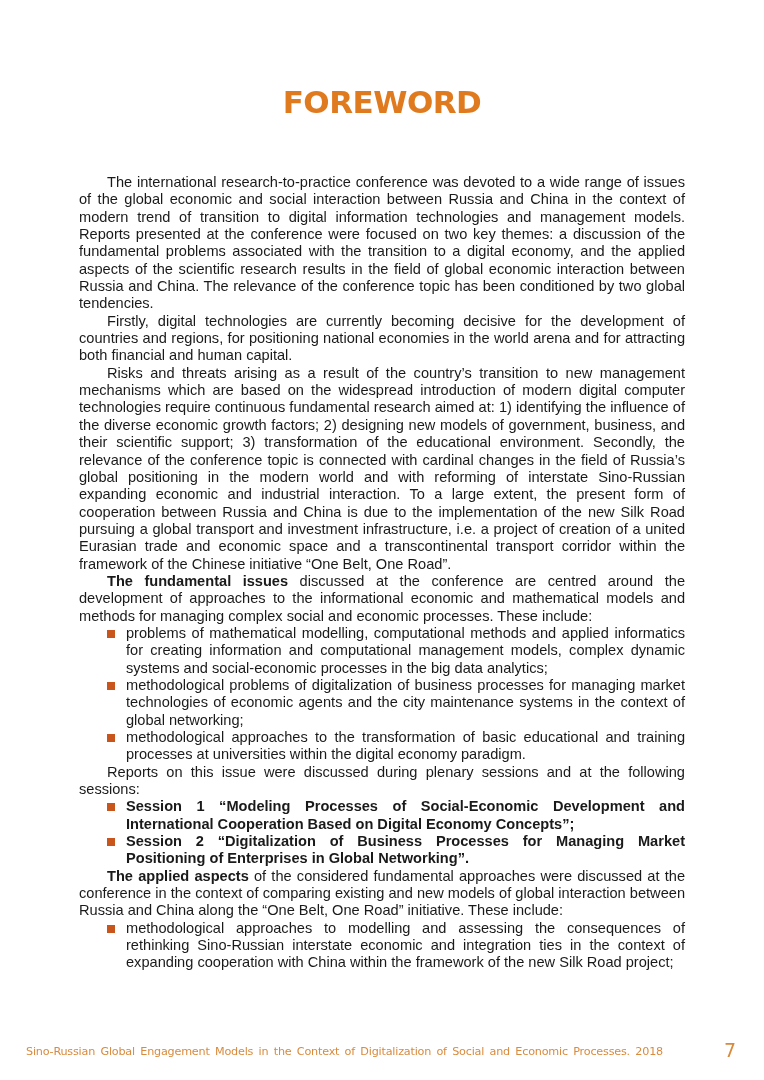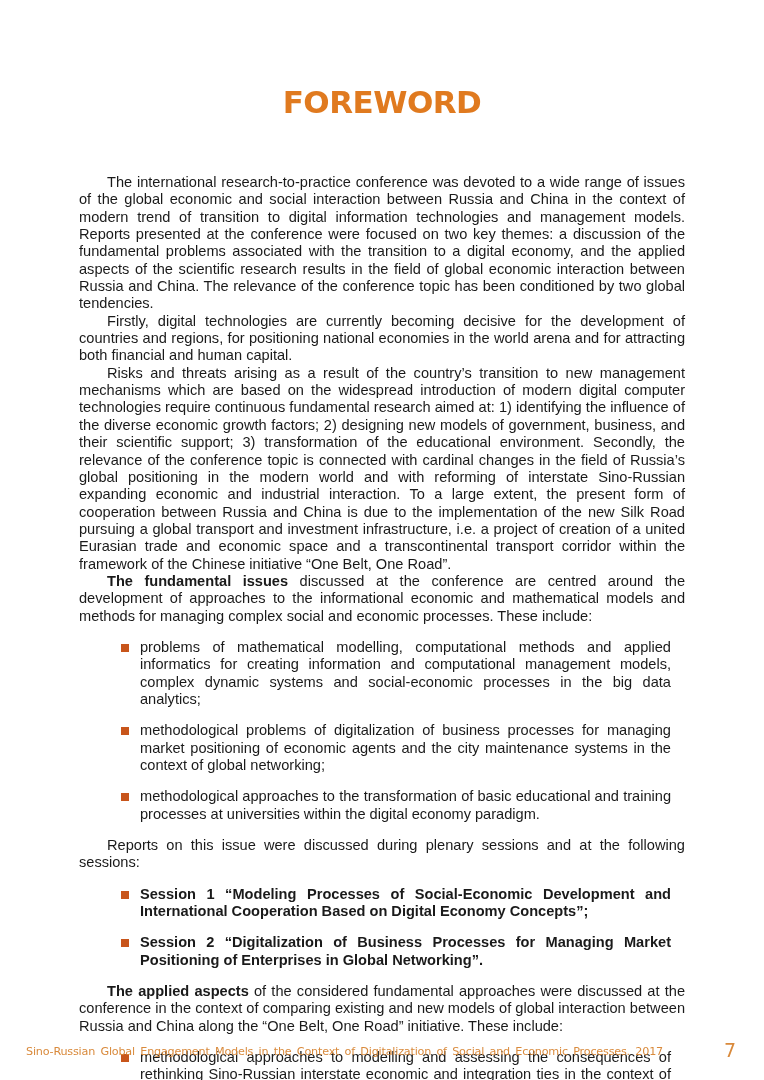--- a/index.html
+++ b/index.html
@@ -11,21 +11,21 @@
       color: #e07a1f; letter-spacing: -0.5px;
     }
     .body {
       position: absolute; left: 79px; top: 174px; width: 606px;
       font-family: Liberation Sans, sans-serif; font-size: 14.6px; line-height: 17.35px;
       color: #1a1a1a; text-align: justify;
     }
     .body p { margin: 0; text-indent: 28px; }
     .body b { font-weight: bold; }
     ul.bul { list-style: none; margin: 0; padding: 0 0 0 47px; }
-    ul.bul li { position: relative; margin: 14px; }
+    ul.bul li { position: relative; margin: 0; }
     ul.bul li .sq {
       position: absolute; left: -19px; top: 5px; width: 8px; height: 8px;
       background: #c8551b;
     }
     ul.bul.bold li { font-weight: bold; }
     .footer {
       position: absolute; left: 26px; top: 1045px;
       font-family: "DejaVu Sans", sans-serif; font-size: 11.2px; color: #d98a3c;
       word-spacing: 2px; letter-spacing: -0.2px;
     }
@@ -41,33 +41,33 @@
   <div class="title">FOREWORD</div>
 
   <div class="body">
     <p>The international research-to-practice conference was devoted to a wide range of issues of the global economic and social interaction between Russia and China in the context of modern trend of transition to digital information technologies and management models. Reports presented at the conference were focused on two key themes: a discussion of the fundamental problems associated with the transition to a digital economy, and the applied aspects of the scientific research results in the field of global economic interaction between Russia and China. The relevance of the conference topic has been conditioned by two global tendencies.</p>
     <p>Firstly, digital technologies are currently becoming decisive for the development of countries and regions, for positioning national economies in the world arena and for attracting both financial and human capital.</p>
     <p>Risks and threats arising as a result of the country’s transition to new management mechanisms which are based on the widespread introduction of modern digital computer technologies require continuous fundamental research aimed at: 1) identifying the influence of the diverse economic growth factors; 2) designing new models of government, business, and their scientific support; 3) transformation of the educational environment. Secondly, the relevance of the conference topic is connected with cardinal changes in the field of Russia’s global positioning in the modern world and with reforming of interstate Sino-Russian expanding economic and industrial interaction. To a large extent, the present form of cooperation between Russia and China is due to the implementation of the new Silk Road pursuing a global transport and investment infrastructure, i.e. a project of creation of a united Eurasian trade and economic space and a transcontinental transport corridor within the framework of the Chinese initiative “One Belt, One Road”.</p>
     <p><b>The fundamental issues</b><span> discussed at the conference are centred around the development of approaches to the informational economic and mathematical models and methods for managing complex social and economic processes. These include:</span></p>
 
     <ul class="bul">
       <li><span class="sq"></span><span>problems of mathematical modelling, computational methods and applied informatics for creating information and computational management models, complex dynamic systems and social-economic processes in the big data analytics;</span></li>
-      <li><span class="sq"></span><span>methodological problems of digitalization of business processes for managing market positioning of economic agents and the city maintenance systems in the context of global networking;</span></li>
+      <li><span class="sq"></span><span>methodological problems of digitalization of business processes for managing market technologies of economic agents and the city maintenance systems in the context of global networking;</span></li>
       <li><span class="sq"></span><span>methodological approaches to the transformation of basic educational and training processes at universities within the digital economy paradigm.</span></li>
     </ul>
 
     <p>Reports on this issue were discussed during plenary sessions and at the following sessions:</p>
 
     <ul class="bul bold">
       <li><span class="sq"></span><span>Session 1 “Modeling Processes of Social-Economic Development and International Cooperation Based on Digital Economy Concepts”;</span></li>
       <li><span class="sq"></span><span>Session 2 “Digitalization of Business Processes for Managing Market Positioning of Enterprises in Global Networking”.</span></li>
     </ul>
 
     <p><b>The applied aspects</b><span> of the considered fundamental approaches were discussed at the conference in the context of comparing existing and new models of global interaction between Russia and China along the “One Belt, One Road” initiative. These include:</span></p>
 
     <ul class="bul">
       <li><span class="sq"></span><span>methodological approaches to modelling and assessing the consequences of rethinking Sino-Russian interstate economic and integration ties in the context of expanding cooperation with China within the framework of the new Silk Road project;</span></li>
     </ul>
   </div>
 
-  <div class="footer">Sino-Russian Global Engagement Models in the Context of Digitalization of Social and Economic Processes. 2017</div>
+  <div class="footer">Sino-Russian Global Engagement Models in the Context of Digitalization of Social and Economic Processes. 2018</div>
   <div class="pagenum">7</div>
 </div>
 
 </body></html>

